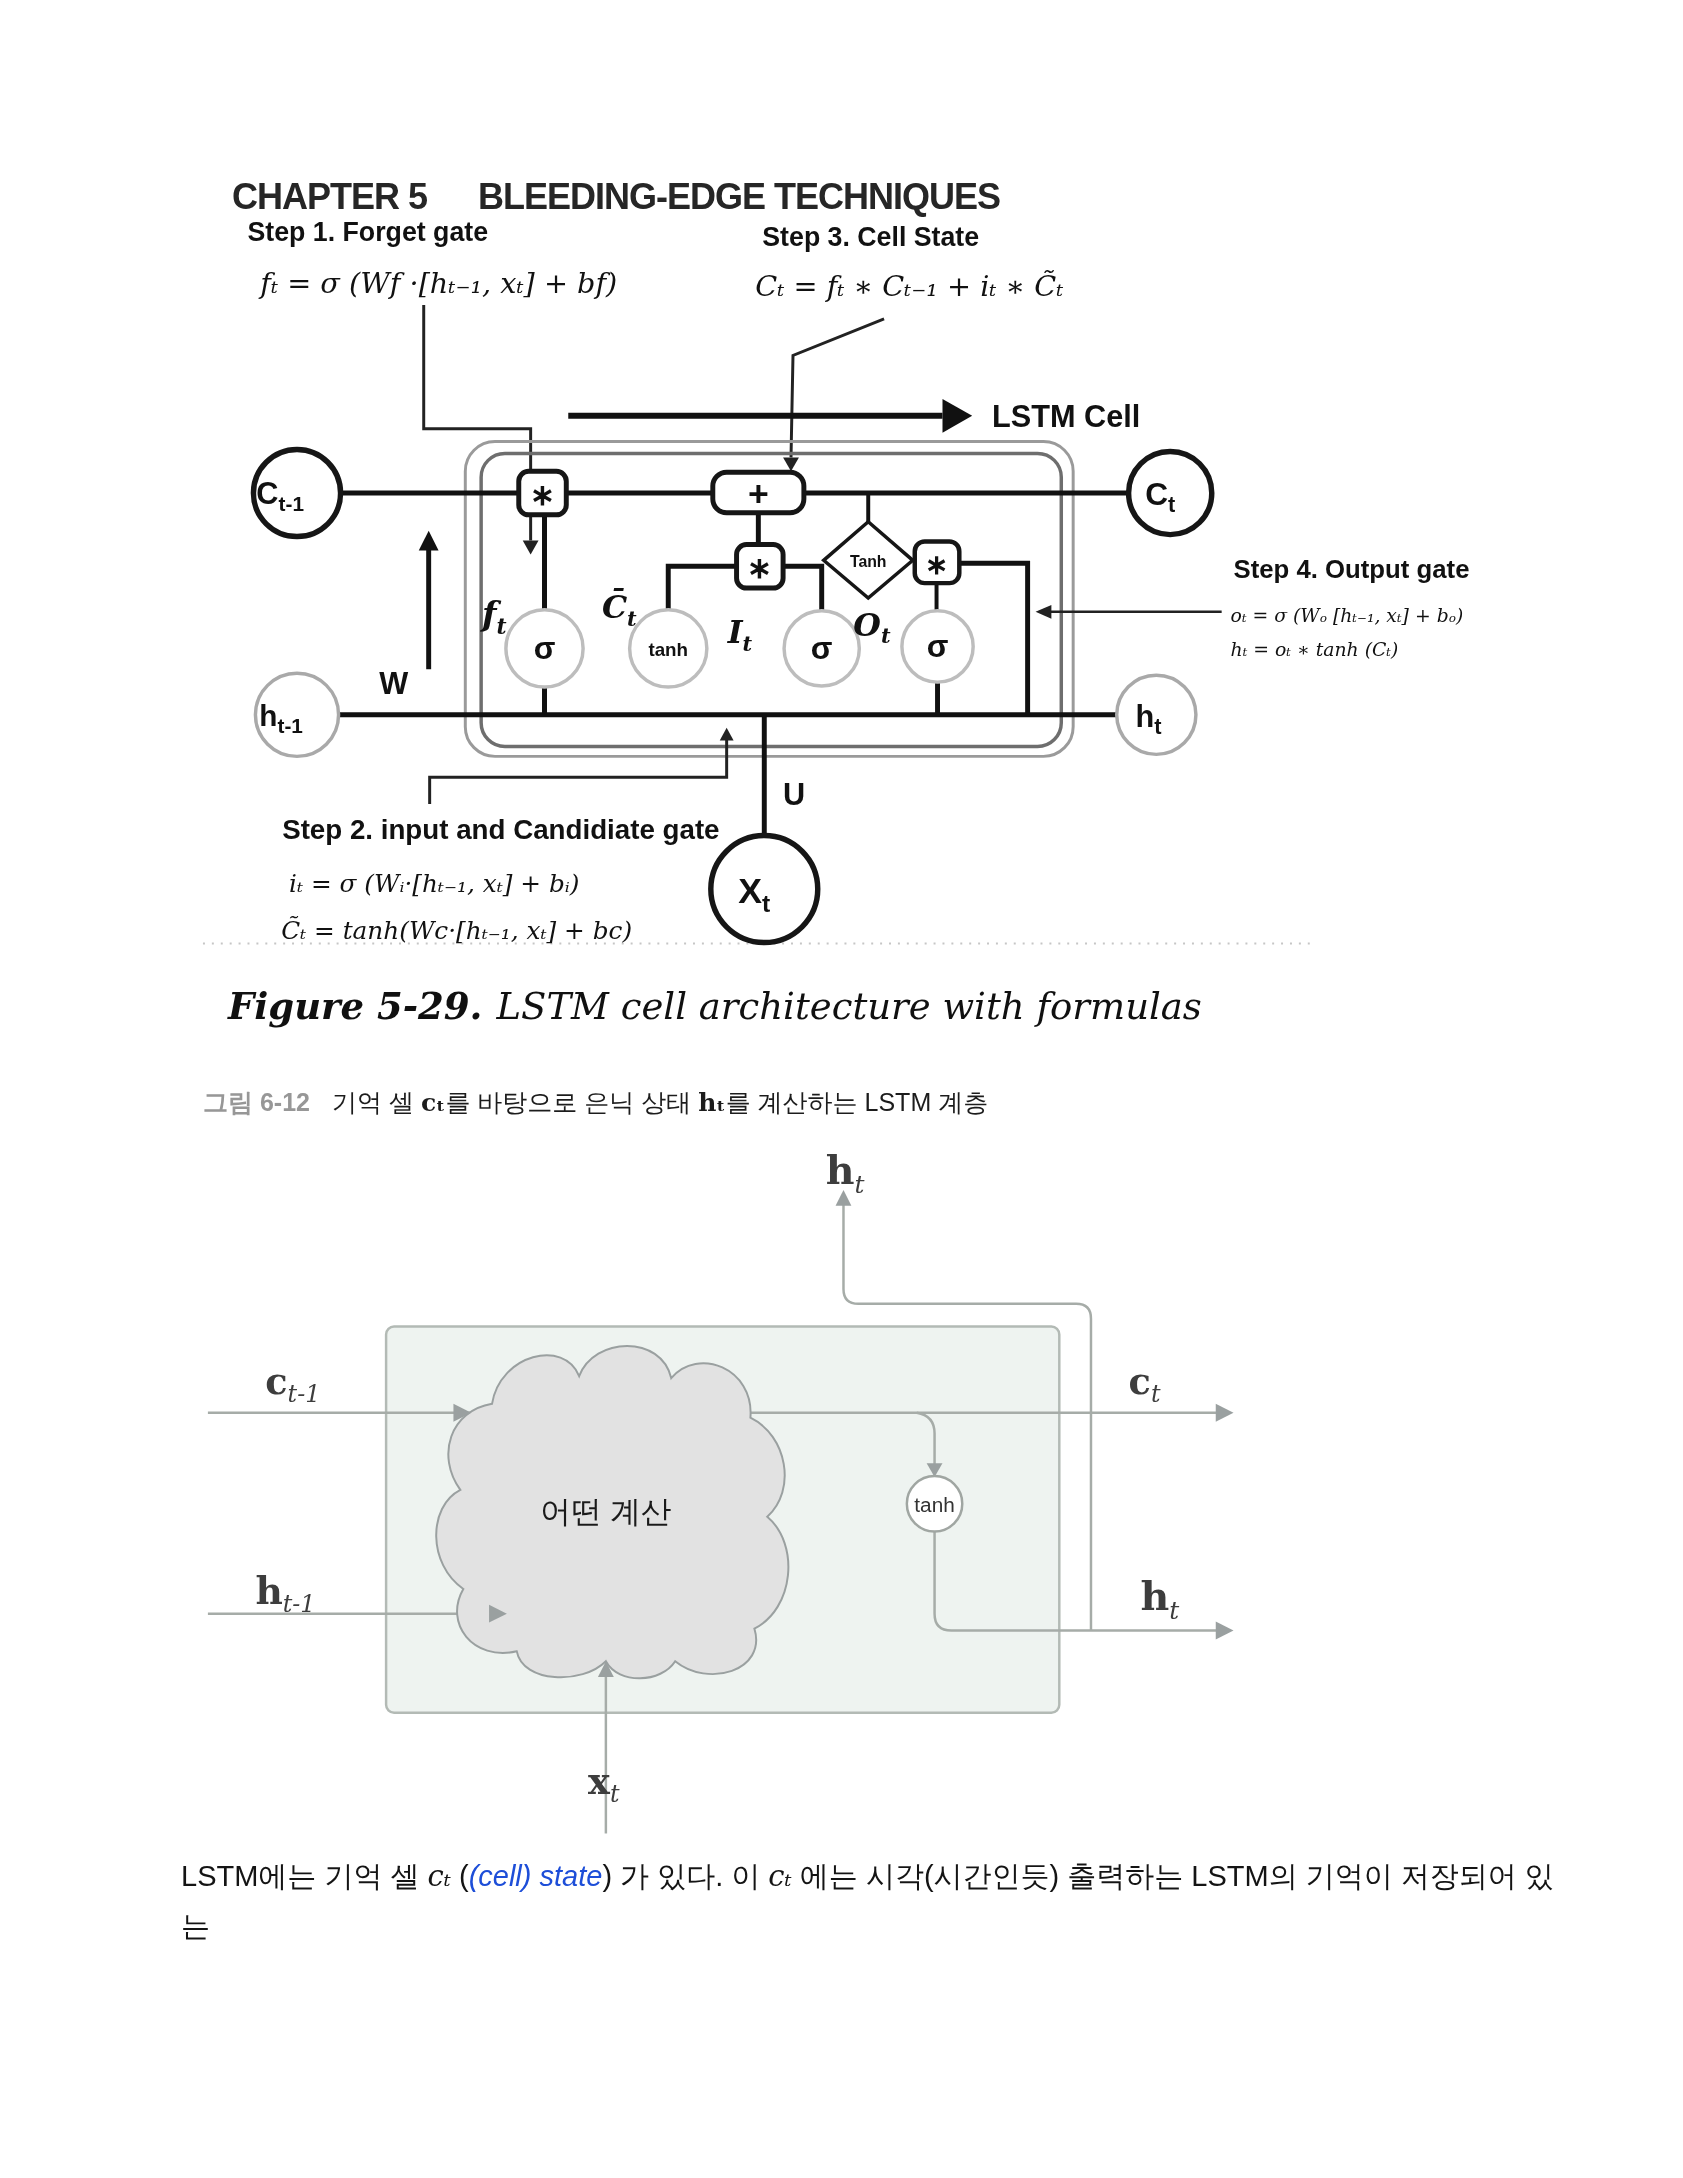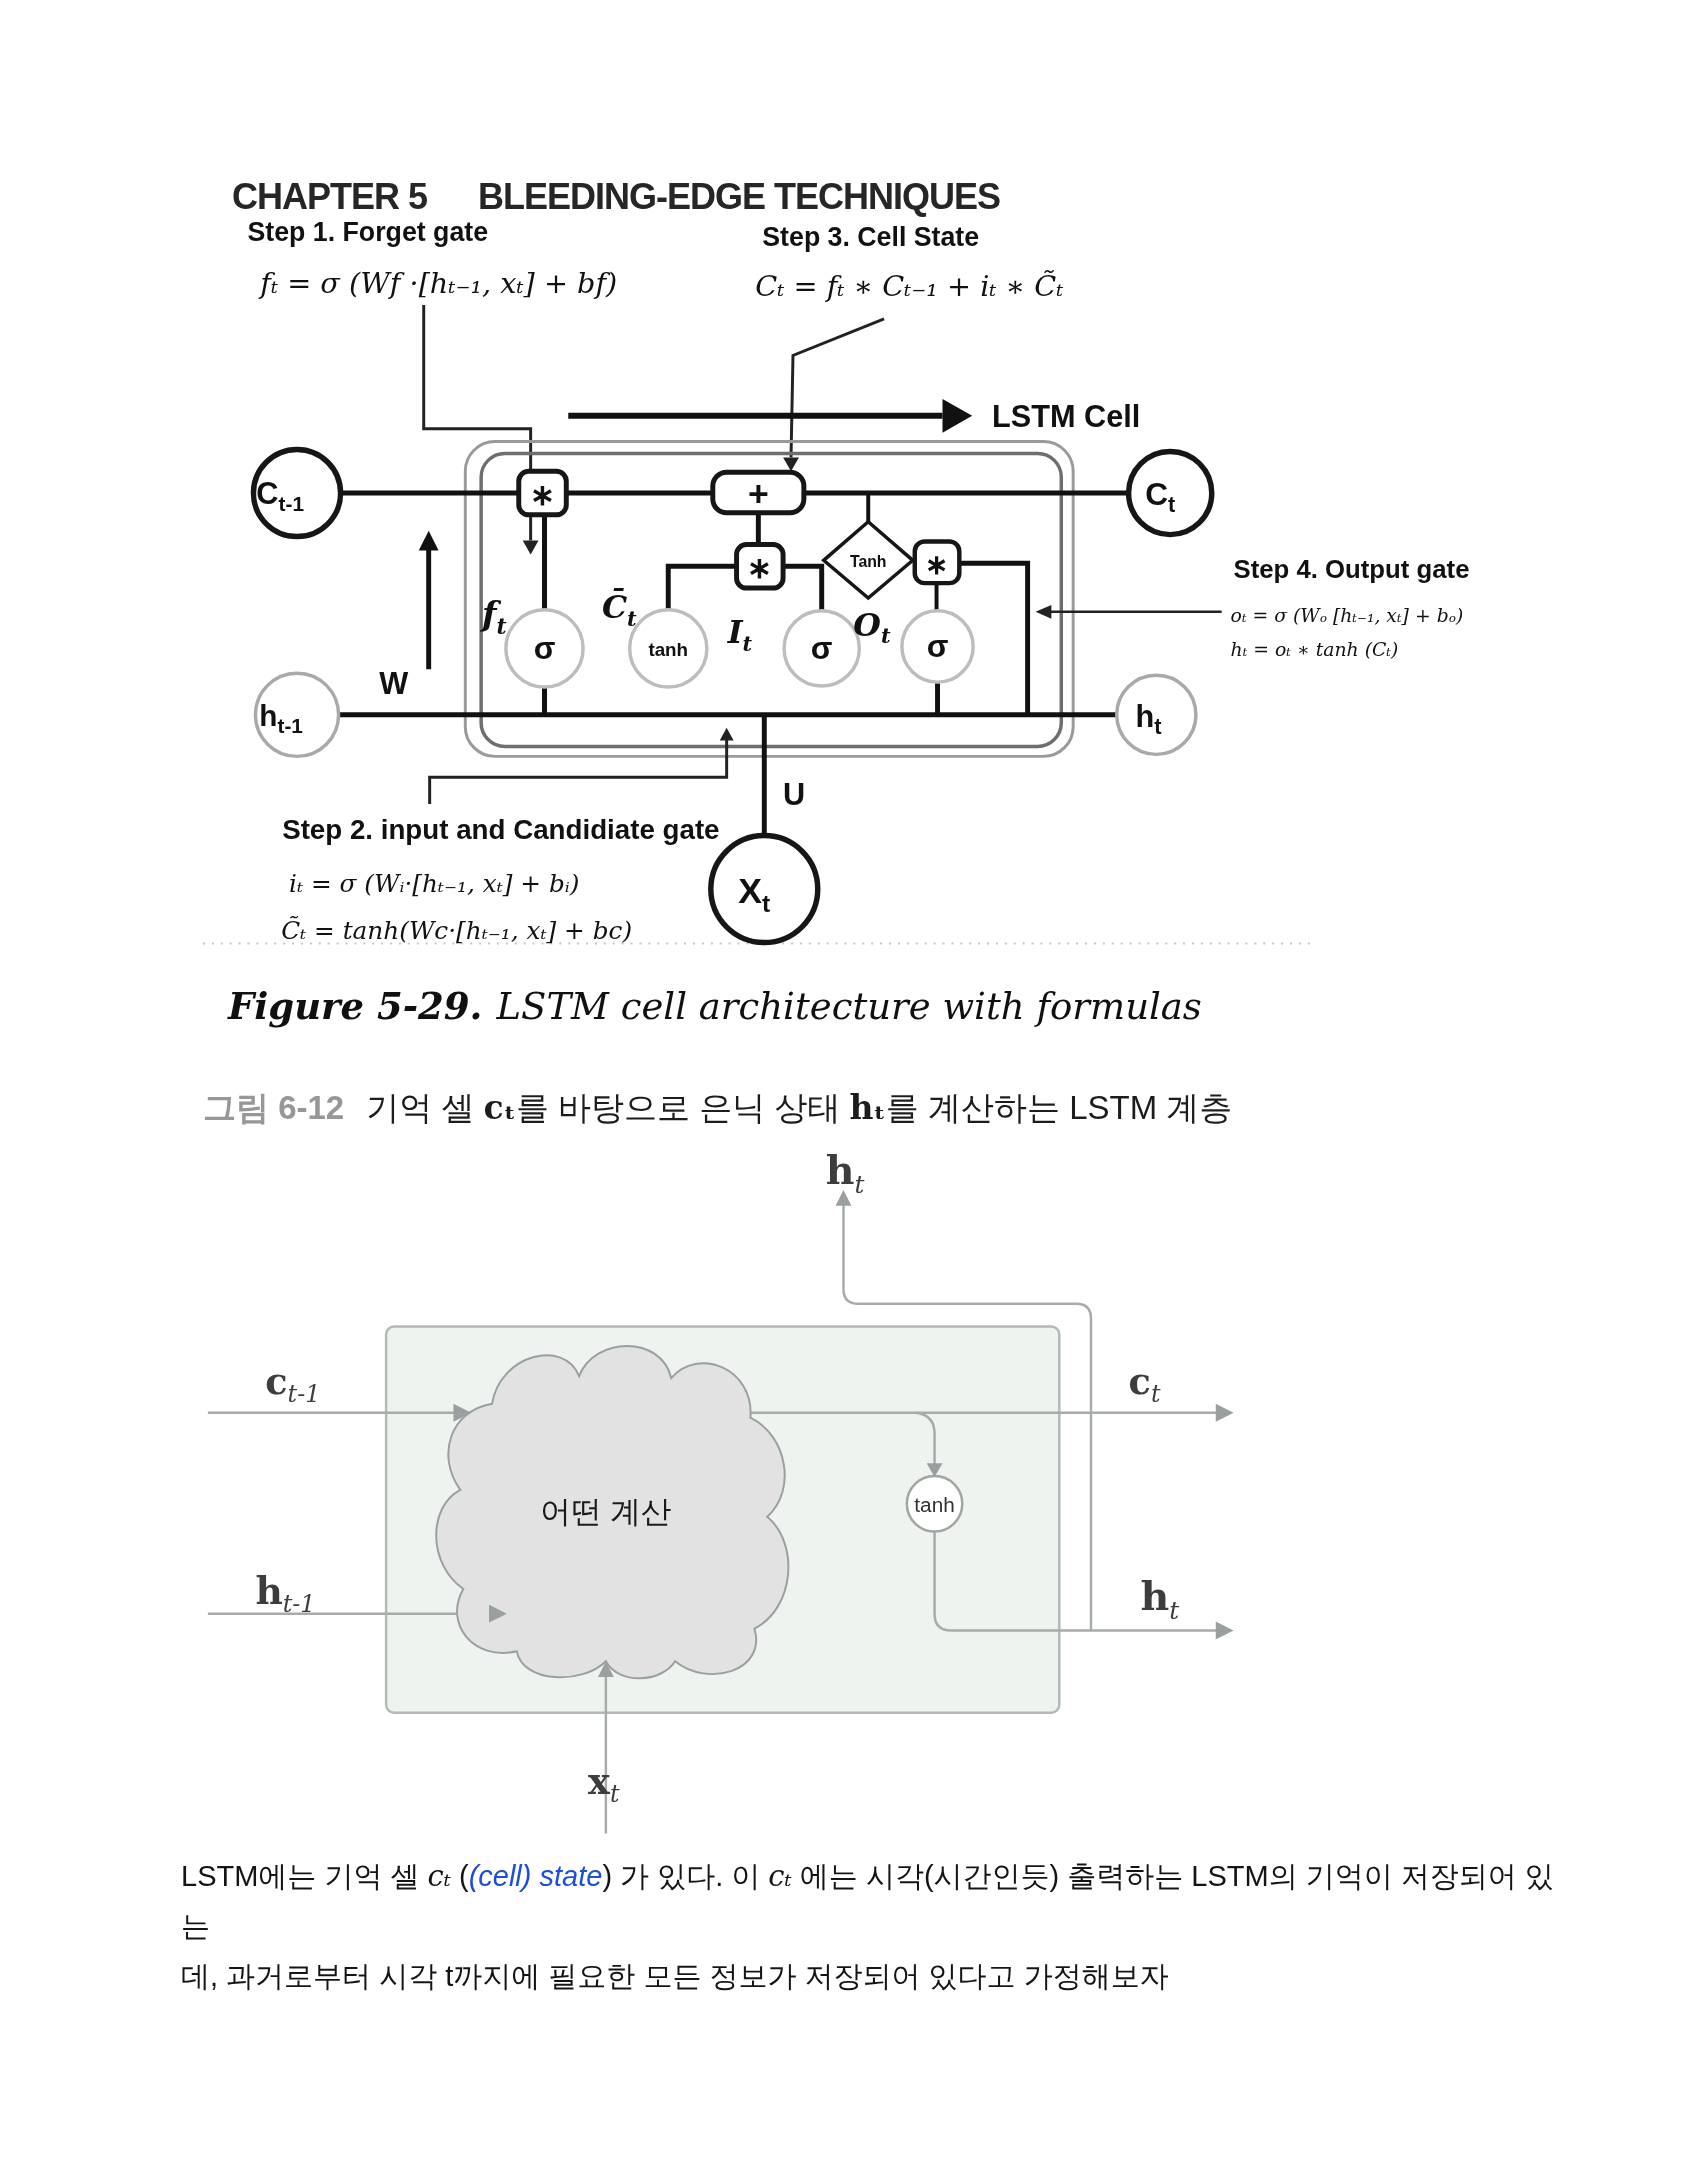--- a/index.html
+++ b/index.html
@@ -8,21 +8,21 @@
   .abs{position:absolute;}
   
   #chapter-header{top:176px;left:232px;font-weight:bold;font-size:36px;
     letter-spacing:-1px;color:#262626;white-space:nowrap;}
   #chapter-header .chap{margin-right:51px;}
   
   #fig1-caption{top:984px;left:228px;font-family:"DejaVu Serif",serif;
     font-style:italic;font-size:37px;color:#101010;white-space:nowrap;}
   #fig1-caption .strong{font-weight:bold;margin-right:14px;text-align:center;}
   
-  #fig2-caption{top:1086px;left:203px;font-size:33px;color:#1c1c1c;white-space:nowrap;}
+  #fig2-caption{top:1086px;left:203px;font-size:25px;color:#1c1c1c;white-space:nowrap;}
   #fig2-caption .cap-label{font-weight:bold;color:#979797;margin-right:22px;}
   #fig2-caption .mvar{font-family:"DejaVu Serif",serif;font-weight:bold;}
   
   #paragraph{top:1851px;left:181px;width:1386px;font-size:29px;line-height:50px;color:#141414;}
   .mvar-i{font-family:"DejaVu Serif",serif;font-style:italic;}
   .olive{color:#1d4ed8;font-style:italic;}
   svg{position:absolute;top:0;left:0;}
   svg text{user-select:none;}
 </style>
 </head>
@@ -170,15 +170,14 @@
 <div class="abs" id="fig1-caption">
   <span class="strong">Figure 5-29.</span><span>LSTM cell architecture with formulas</span>
 </div>
 
 <div class="abs" id="fig2-caption">
   <span class="cap-label">그림 6-12</span><span>기억 셀 </span><span class="mvar">cₜ</span><span>를 바탕으로 은닉 상태 </span><span class="mvar">hₜ</span><span>를 계산하는 LSTM 계층</span>
 </div>
 
 <div class="abs" id="paragraph">
   <div><span>LSTM에는 기억 셀 </span><span class="mvar-i">cₜ</span><span> (</span><span class="olive">(cell) state</span><span>) 가 있다. 이 </span><span class="mvar-i">cₜ</span><span> 에는 시각(시간인듯) 출력하는 LSTM의 기억이 저장되어 있는</span></div>
-  <div><span>데, 과거로부터 시각 t까지에 필요한 모든 정보가 저장되어 있다고 가정해보자</span></div>
 </div>
 
 
 </body></html>

